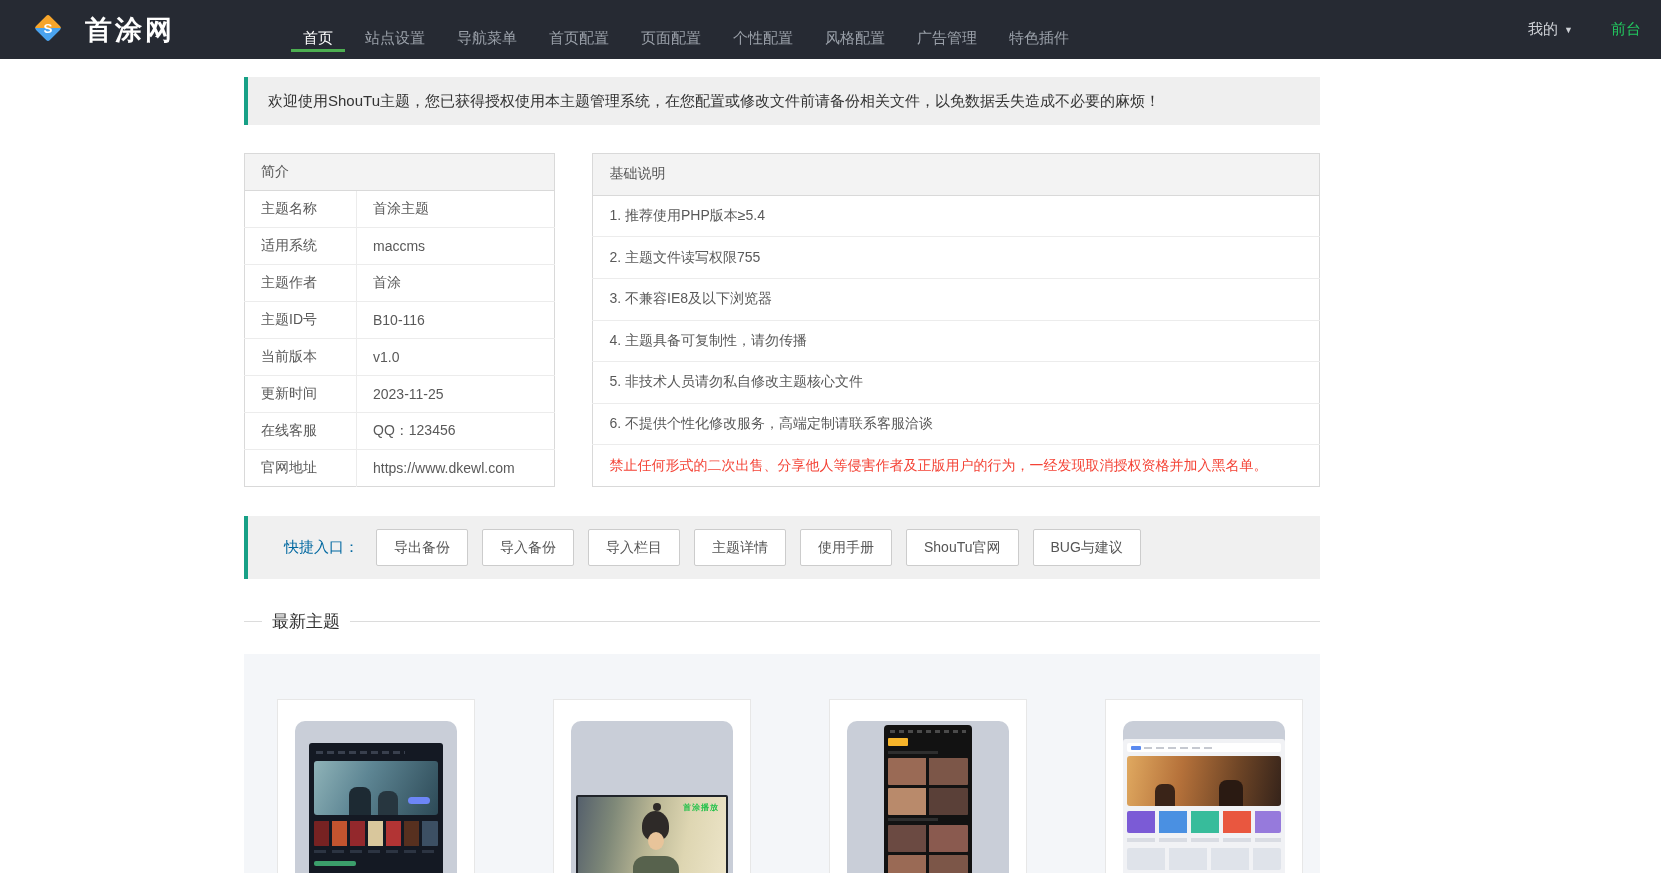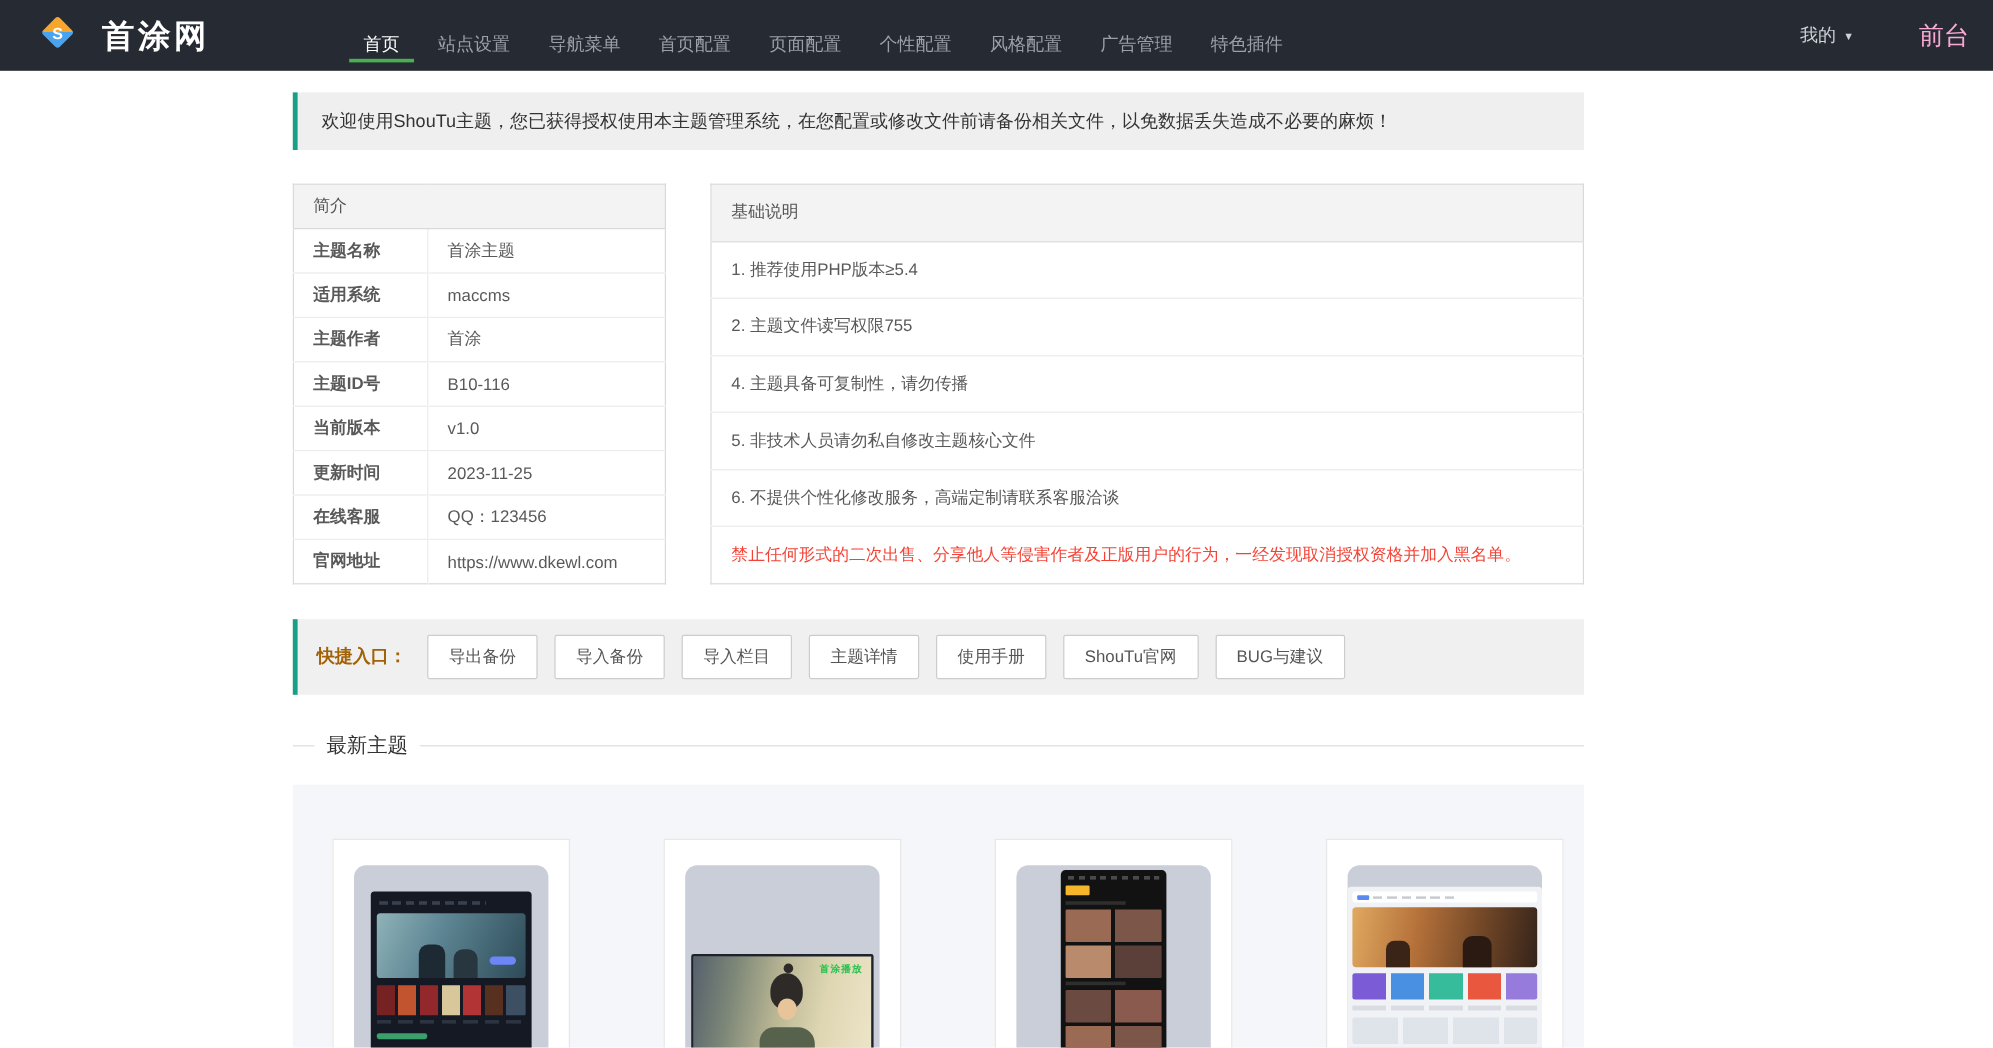--- a/index.html
+++ b/index.html
@@ -13,44 +13,44 @@
   .brand-text { color:#fff; font-size:27px; font-weight:bold; letter-spacing:3px; margin-left:21px; }
   .nav-items { display:flex; margin-left:112px; height:44px; }
   .nav-item { position:relative; padding:0 12px; margin:0 4px; line-height:59px;
     font-size:15px; color:#9aa0a9; cursor:pointer; white-space:nowrap; }
   .nav-item.active { color:#fff; }
   .nav-item.active::after { content:""; position:absolute; left:0; right:0; bottom:0;
     height:3px; background:#4cae50; }
   .nav-right { margin-left:auto; display:flex; align-items:center; margin-right:20px; }
   .user-menu { color:#ced1d6; font-size:15px; cursor:pointer; display:flex; align-items:center; }
   .caret { font-size:9px; margin-left:6px; color:#ced1d6; }
-  .front-link { color:#f9a8d4; font-size:21px; margin-left:54px; cursor:pointer; }
+  .front-link { color:#22c55e; font-size:15px; margin-left:38px; cursor:pointer; }
 
   
   .main { margin-left:244px; width:1076px; }
 
   .alert { margin-top:18px; height:48px; background:#efefef; border-left:4px solid #17a086;
     display:flex; align-items:center; padding:0 20px; font-size:15px; color:#333; }
 
   
   .tables { display:flex; gap:37px; margin-top:28px; }
   table { border-collapse:collapse; background:#fff; font-size:14px; color:#595959;
     border:1px solid #d9d9d9; }
   .intro-table { width:339px;border-radius:19px; }
   .notes-table { width:792px;padding-left:31px; }
   th { background:#f3f3f3; font-weight:normal; text-align:left; height:37px;
     padding:0 16px; border-bottom:1px solid #d9d9d9; color:#555; }
   td { height:37px; padding:0 16px; border-top:1px solid #ececec; }
-  .label-cell { width:112px; border-right:1px solid #ececec;font-weight:bold; }
+  .label-cell { width:112px; border-right:1px solid #ececec; }
   .warning-cell { color:#f44336; }
 
   
   .quick { margin-top:29px; height:63px; background:#f0f0f0; border-left:4px solid #17a086;
     display:flex; align-items:center; padding:0 16px; }
-  .quick-label { font-size:15px; font-weight:bold; color:#a16207; margin-right:17px; white-space:nowrap; }
+  .quick-label { font-size:15px; font-weight:normal; color:#0369a1; margin-right:17px; white-space:nowrap;margin-left:20px; }
   .quick-btn { background:#fff; border:1px solid #ccc; border-radius:2px; height:37px;
     padding:0 17px; font-size:14px; color:#555; margin-right:14px; cursor:pointer;
     font-family:inherit; white-space:nowrap; }
 
   
   .section-title { margin-top:31px; display:flex; align-items:center; font-size:17px; color:#333; }
   .section-title::before { content:""; width:18px; height:1px; background:#dcdcdc; margin-right:10px; }
   .section-title::after { content:""; flex:1; height:1px; background:#dcdcdc; margin-left:10px; }
 
   
@@ -227,20 +227,23 @@
           <tr>
         <th>基础说明</th>
       </tr>
       <tr>
             <td>1. 推荐使用PHP版本≥5.4</td>
           </tr>
       <tr>
             <td>2. 主题文件读写权限755</td>
           </tr>
       <tr>
+            <td>3. 不兼容IE8及以下浏览器</td>
+          </tr>
+      <tr>
             <td>4. 主题具备可复制性，请勿传播</td>
           </tr>
       <tr>
             <td>5. 非技术人员请勿私自修改主题核心文件</td>
           </tr>
       <tr>
             <td>6. 不提供个性化修改服务，高端定制请联系客服洽谈</td>
           </tr>
       <tr>
         <td class="warning-cell">禁止任何形式的二次出售、分享他人等侵害作者及正版用户的行为，一经发现取消授权资格并加入黑名单。</td>

